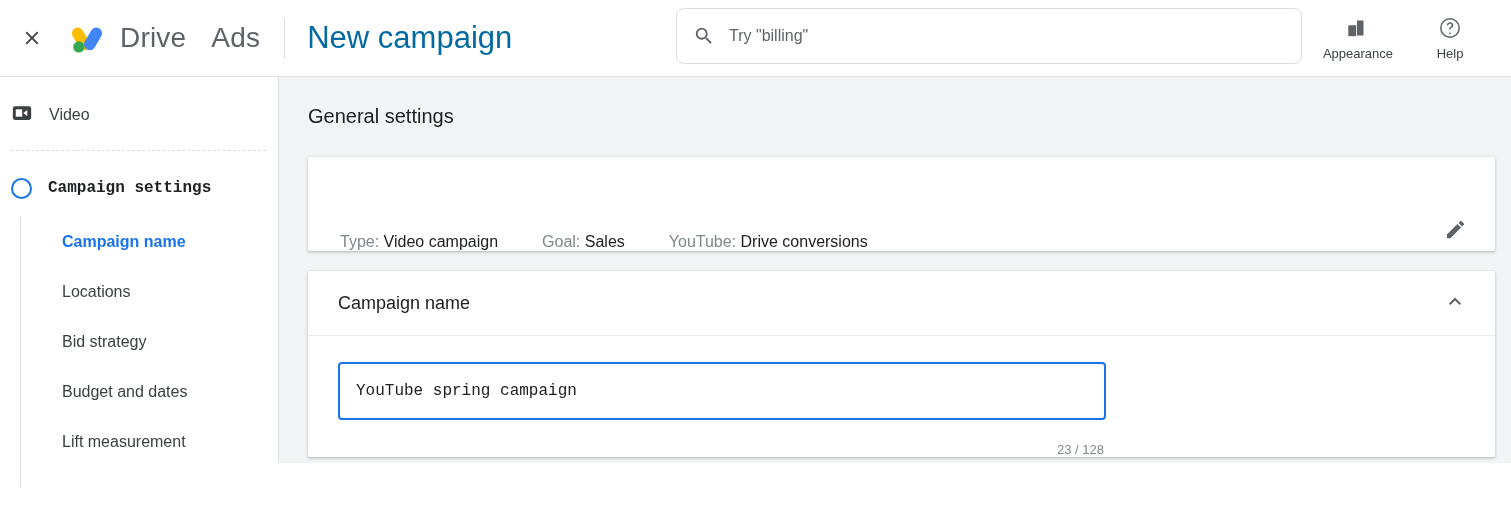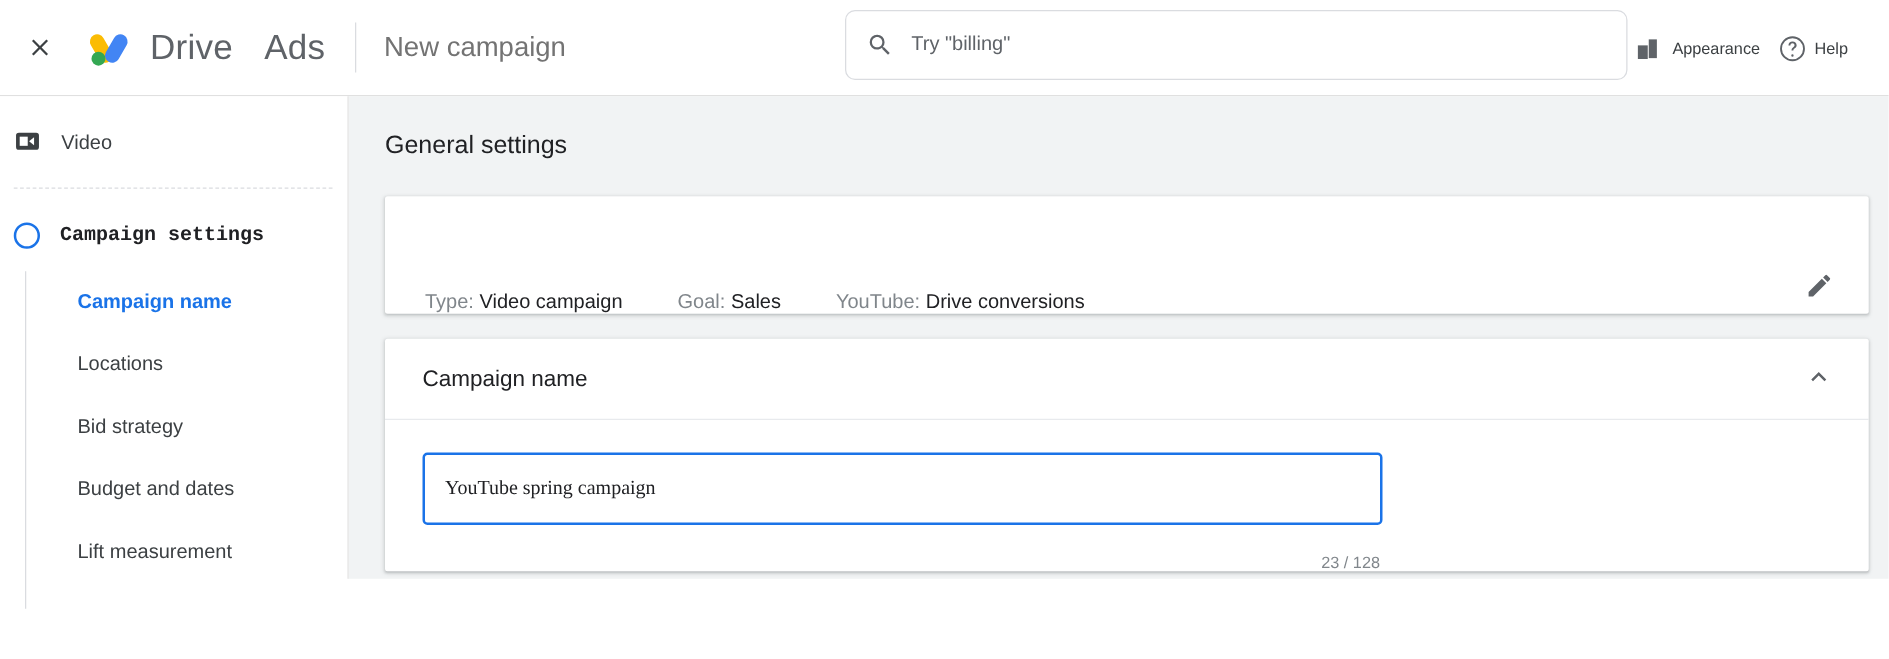--- a/index.html
+++ b/index.html
@@ -49,22 +49,22 @@
 
   .header-divider {
     width: 1px;
     height: 40px;
     background: #dadce0;
     margin: 0 22px 0 24px;
     flex: 0 0 auto;
   }
 
   .page-title {
-    font-size: 22px;
-    color: #737373;
+    font-size: 31px;
+    color: #0369a1;
     font-weight: 400;
     white-space: nowrap;
     flex: 0 0 auto;
   }
 
   .search-wrap {
     position: absolute;
     left: 676px;
     top: 8px;
     width: 626px;
@@ -101,21 +101,21 @@
     top: 0;
     height: 77px;
     display: flex;
     align-items: center;
     gap: 0;
   }
   .action-item {
     width: 92px;
     height: 70px;
     display: flex;
-    flex-direction: row;
+    flex-direction: column;
     align-items: center;
     justify-content: center;
     gap: 6px;
     cursor: pointer;
     flex: 0 0 auto;
   }
   .action-item.narrow { width: 66px; }
   .action-label {
     font-size: 13px;
     color: #3c4043;
@@ -271,21 +271,21 @@
     border: 2px solid #1a73e8;
     border-radius: 4px;
     display: flex;
     align-items: center;
     padding: 0 16px;
     background: #fff;
   }
   .text-field-input {
     border: none;
     outline: none;
-    font-family: Liberation Serif, serif;
+    font-family: Liberation Mono, monospace;
     font-size: 16px;
     color: #202124;
     width: 100%;
     background: transparent;
     caret-color: #202124;
   }
   .char-counter {
     width: 768px;
     text-align: right;
     font-size: 13px;

